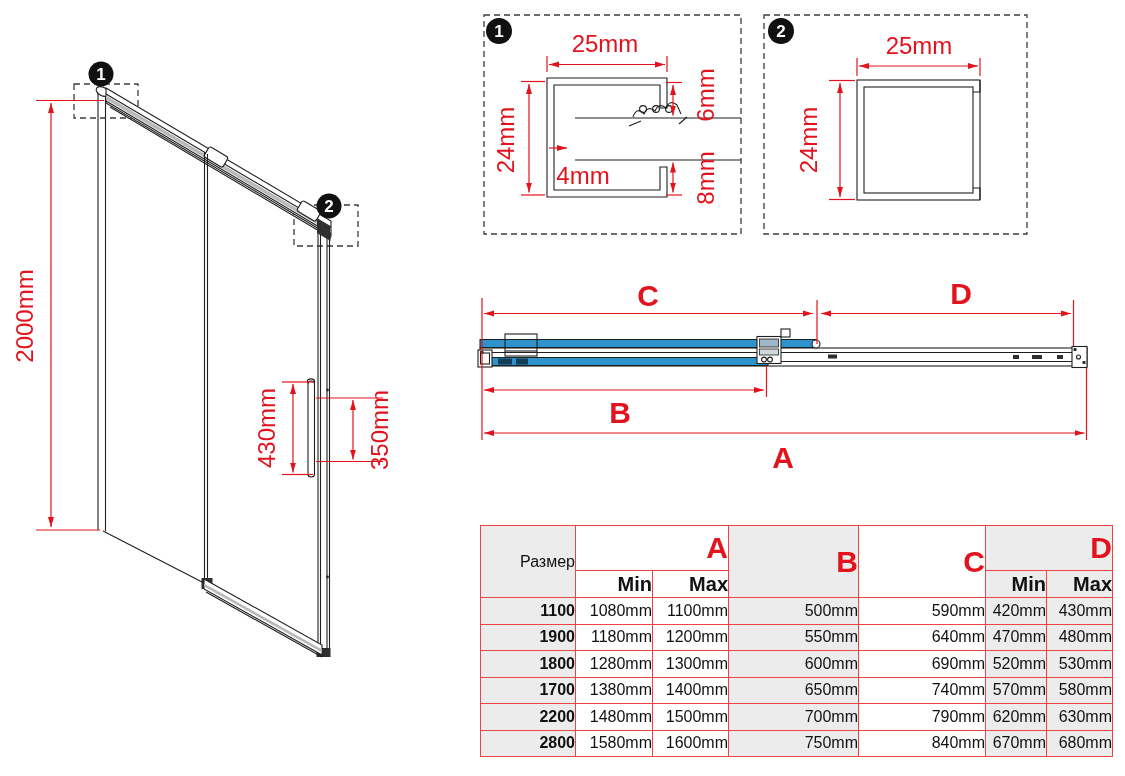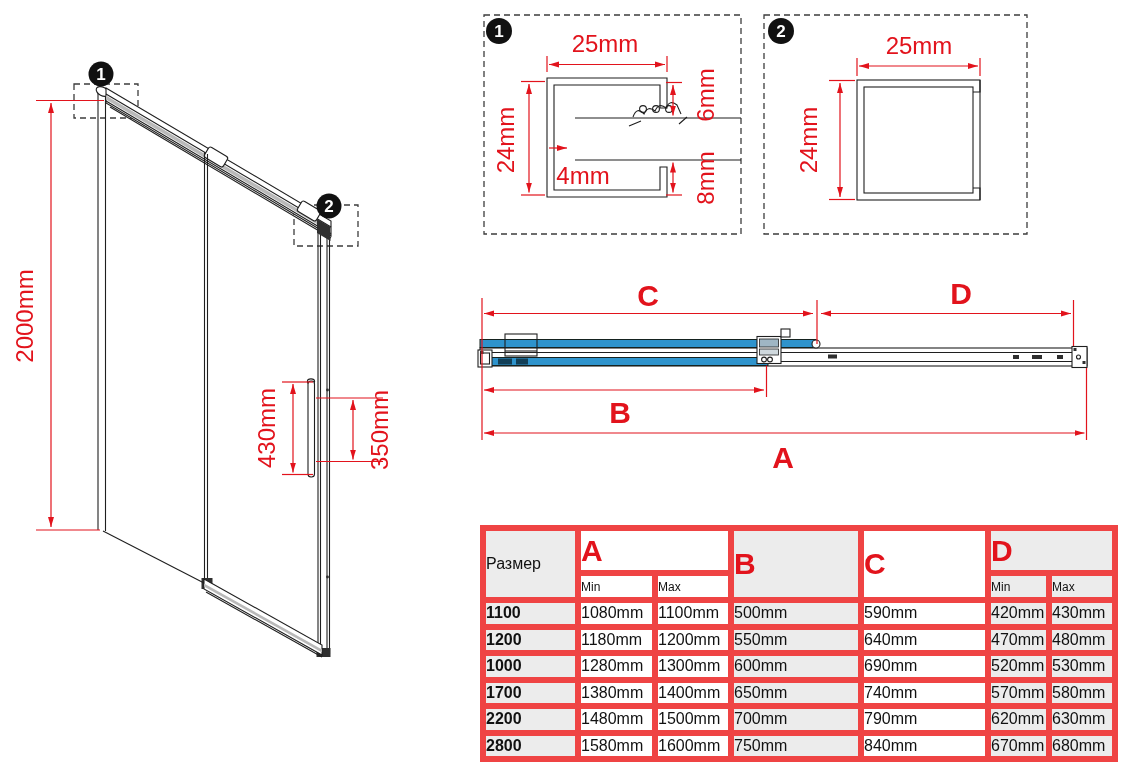--- a/index.html
+++ b/index.html
@@ -19,25 +19,25 @@
   .dim-label{font-family:"Liberation Sans",sans-serif;font-size:24px;fill:#e2131c;
              text-anchor:middle;font-weight:400;}
   .dim-letter{font-family:"Liberation Sans",sans-serif;font-size:30px;fill:#e2131c;
               text-anchor:middle;font-weight:bold;}
   .badge-num{font-family:"Liberation Sans",sans-serif;font-size:17px;fill:#fff;
              text-anchor:middle;font-weight:bold;}
 
   
   table.size-table{position:absolute;left:480px;top:525px;border-collapse:collapse;
                    font-family:"Liberation Sans",sans-serif;color:#111;}
-  table.size-table td,table.size-table th{border:6px solid #ef4444;text-align:left;
+  table.size-table td,table.size-table th{border:1px solid #ef4444;text-align:right;
                    padding:0;font-size:16px;font-weight:400;background:#fff;}
   table.size-table .g{background:#ececec;}
   table.size-table .letter{color:#e2131c;font-size:30px;font-weight:bold;}
-  table.size-table .mm{font-weight:normal;font-size:12px;margin-left:48px;}
+  table.size-table .mm{font-weight:bold;font-size:20px;margin-left:48px;}
   table.size-table .rowlabel{font-weight:bold;}
   tr.hrow1{height:45px;} tr.hrow2{height:27px;} tr.drow{height:26.5px;}
 </style>
 </head>
 <body>
 
 <div class="canvas">
 
   <svg style="left:0;top:0" width="470" height="776" viewBox="0 0 470 776">
     <defs>
@@ -345,30 +345,30 @@
       <tr class="drow">
         <td class="g rowlabel">1100</td>
         <td>1080mm</td>
         <td>1100mm</td>
         <td class="g">500mm</td>
         <td>590mm</td>
         <td class="g">420mm</td>
         <td class="g">430mm</td>
       </tr>
       <tr class="drow">
-        <td class="g rowlabel">1200</td>
+        <td class="g rowlabel">1900</td>
         <td>1180mm</td>
         <td>1200mm</td>
         <td class="g">550mm</td>
         <td>640mm</td>
         <td class="g">470mm</td>
         <td class="g">480mm</td>
       </tr>
       <tr class="drow">
-        <td class="g rowlabel">1000</td>
+        <td class="g rowlabel">1800</td>
         <td>1280mm</td>
         <td>1300mm</td>
         <td class="g">600mm</td>
         <td>690mm</td>
         <td class="g">520mm</td>
         <td class="g">530mm</td>
       </tr>
       <tr class="drow">
         <td class="g rowlabel">1700</td>
         <td>1380mm</td>

